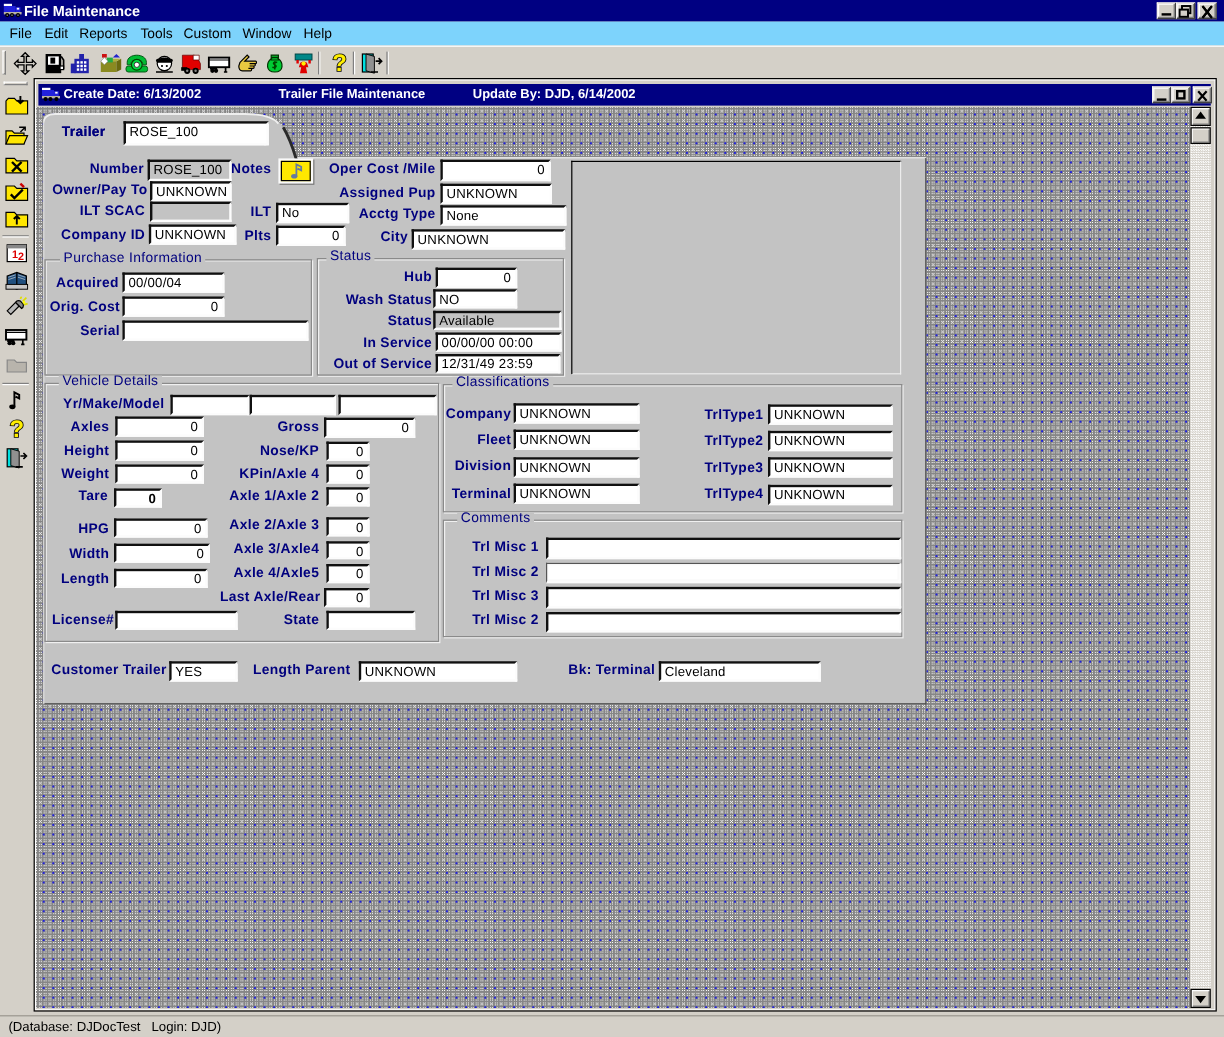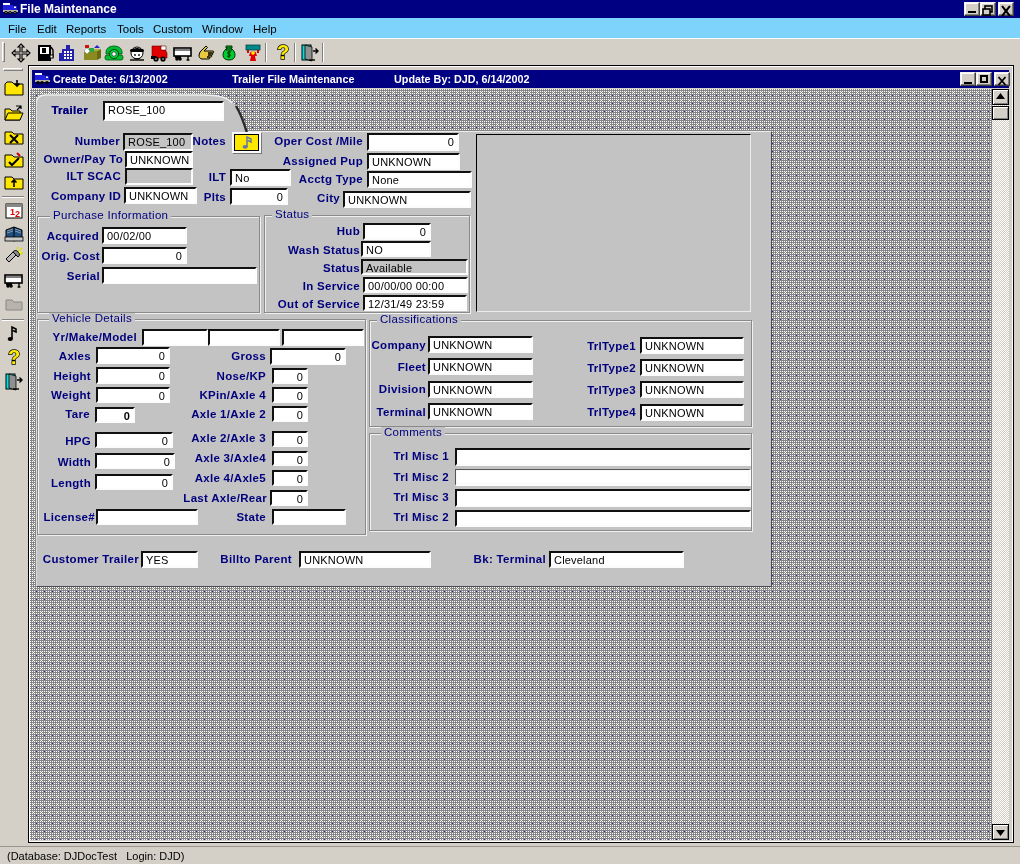--- a/index.html
+++ b/index.html
@@ -354,34 +354,34 @@
 <div class="lbl" style="left:476px;top:274px;width:130px">TrlType2</div>
 <div class="lbl" style="left:266px;top:295px;width:130px">Division</div>
 <div class="lbl" style="left:476px;top:296px;width:130px">TrlType3</div>
 <div class="lbl" style="left:266px;top:318px;width:130px">Terminal</div>
 <div class="lbl" style="left:476px;top:318px;width:130px">TrlType4</div>
 <div class="lbl" style="left:289px;top:362px;width:130px">Trl Misc 1</div>
 <div class="lbl" style="left:289px;top:383px;width:130px">Trl Misc 2</div>
 <div class="lbl" style="left:289px;top:403px;width:130px">Trl Misc 3</div>
 <div class="lbl" style="left:289px;top:423px;width:130px">Trl Misc 2</div>
 <div class="lbl" style="left:-21px;top:465px;width:130px">Customer Trailer</div>
-<div class="lbl" style="left:132px;top:465px;width:130px">Billto Parent</div>
+<div class="lbl" style="left:132px;top:465px;width:130px">Length Parent</div>
 <div class="lbl" style="left:386px;top:465px;width:130px">Bk: Terminal</div>
 <div class="fld" style="left:73px;top:12px;width:119px;height:20px;">ROSE_100</div>
 <div class="fld g" style="left:93px;top:44px;width:70px;height:18px;">ROSE_100</div>
 <div class="fld r" style="left:337px;top:44px;width:92px;height:18px;">0</div>
 <div class="fld" style="left:95px;top:62px;width:68px;height:17px;">UNKNOWN</div>
 <div class="fld" style="left:337px;top:64px;width:93px;height:17px;">UNKNOWN</div>
 <div class="fld g" style="left:95px;top:79px;width:68px;height:17px;"></div>
 <div class="fld" style="left:200px;top:80px;width:61px;height:17px;">No</div>
 <div class="fld" style="left:337px;top:82px;width:105px;height:17px;">None</div>
 <div class="fld" style="left:94px;top:98px;width:73px;height:17px;">UNKNOWN</div>
 <div class="fld r" style="left:200px;top:99px;width:58px;height:17px;">0</div>
 <div class="fld" style="left:313px;top:102px;width:128px;height:17px;">UNKNOWN</div>
-<div class="fld" style="left:72px;top:138px;width:85px;height:17px;">00/02/00</div>
+<div class="fld" style="left:72px;top:138px;width:85px;height:17px;">00/00/04</div>
 <div class="fld r" style="left:72px;top:158px;width:85px;height:17px;">0</div>
 <div class="fld" style="left:72px;top:178px;width:155px;height:17px;"></div>
 <div class="fld r" style="left:333px;top:134px;width:68px;height:17px;">0</div>
 <div class="fld" style="left:331px;top:152px;width:70px;height:16px;">NO</div>
 <div class="fld g" style="left:331px;top:170px;width:107px;height:16px;">Available</div>
 <div class="fld" style="left:333px;top:188px;width:105px;height:16px;">00/00/00 00:00</div>
 <div class="fld" style="left:333px;top:206px;width:104px;height:16px;">12/31/49 23:59</div>
 <div class="fld" style="left:112px;top:240px;width:66px;height:17px;"></div>
 <div class="fld" style="left:178px;top:240px;width:72px;height:17px;"></div>
 <div class="fld" style="left:252px;top:240px;width:82px;height:17px;"></div>

